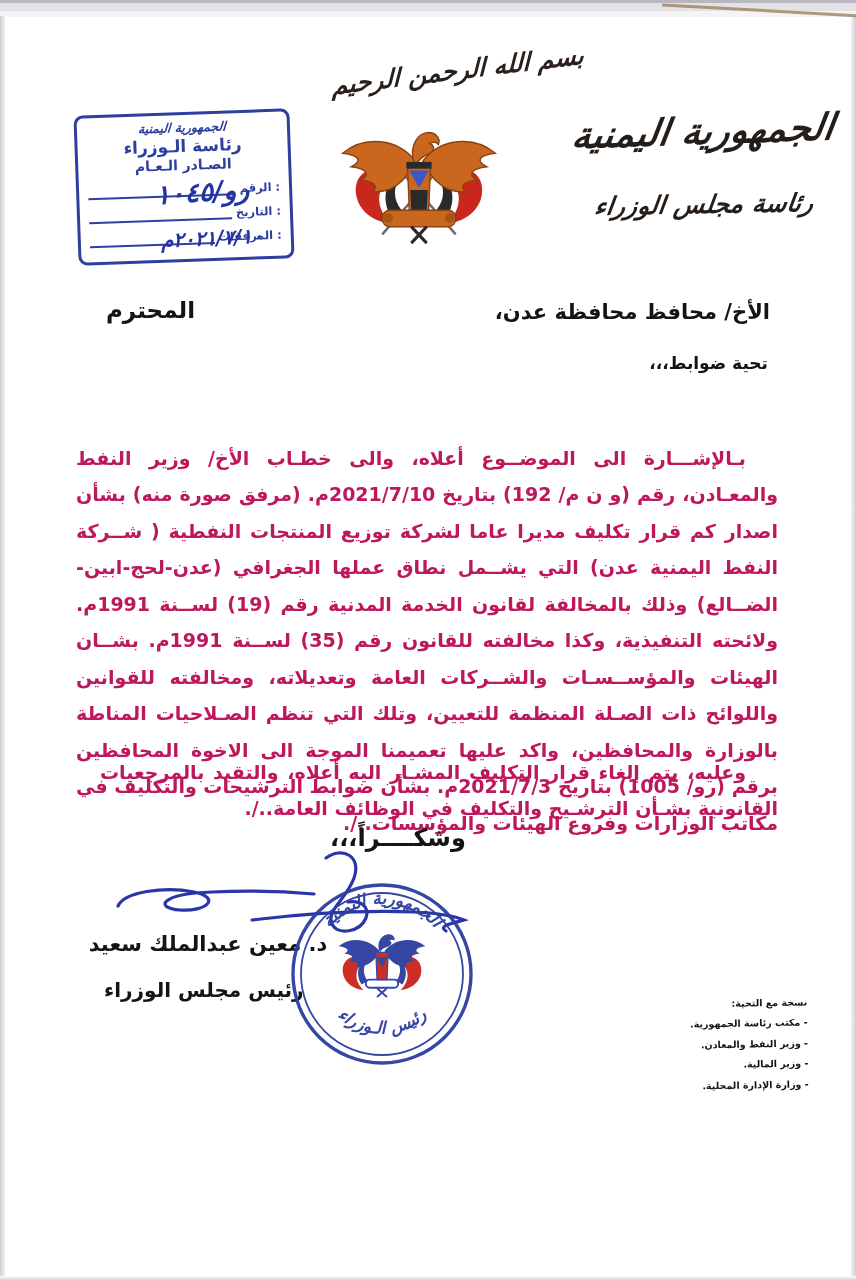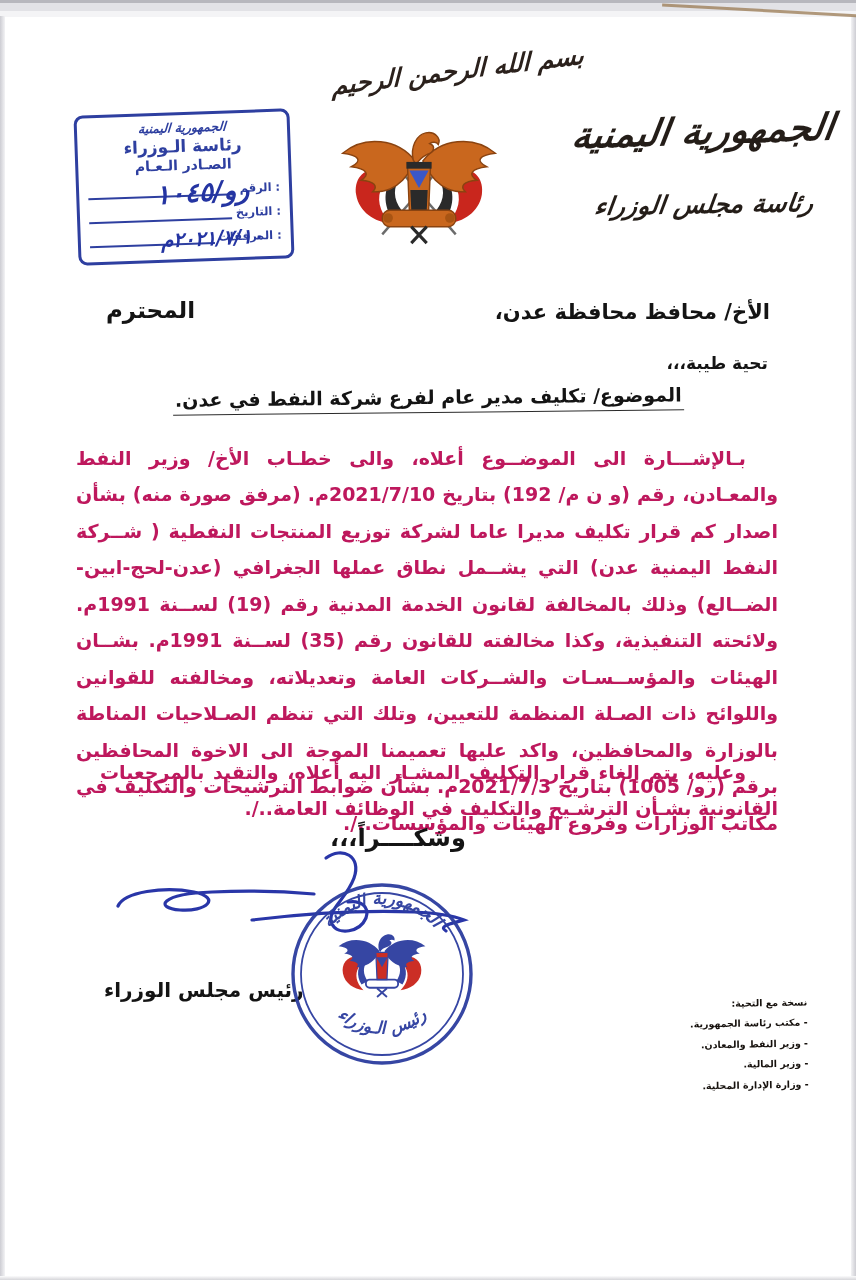--- a/index.html
+++ b/index.html
@@ -126,37 +126,35 @@
     <circle cx="58" cy="101" r="5" fill="#a85413"></circle>
     <circle cx="122" cy="101" r="5" fill="#a85413"></circle>
     <path d="M82,110 L98,127 M98,110 L82,127" stroke="#2a2a2a" stroke-width="3.2"></path>
   </svg>
 
   <div class="rep-title">الجمهورية اليمنية</div>
   <div class="council-title">رئاسة مجلس الوزراء</div>
 
   <div class="to-line">الأخ/ محافظ محافظة عدن،</div>
   <div class="honorific">المحترم</div>
-  <div class="greeting">تحية طيبة،،،</div>
+  <div class="greeting">تحية ضوابط،،،</div>
 
-  <div class="subject">
-    <span>الموضوع/ تكليف مدير عام لفرع شركة النفط في عدن.</span>
-  </div>
 
   <div class="body-p p1">بـالإشـــارة الى الموضــوع أعلاه، والى خطـاب الأخ/ وزير النفط والمعـادن، رقم (و ن م/ 192) بتاريخ 2021/7/10م. (مرفق صورة منه) بشأن اصدار كم قرار تكليف مديرا عاما لشركة توزيع المنتجات النفطية ( شــركة النفط اليمنية عدن) التي يشــمل نطاق عملها الجغرافي (عدن-لحج-ابين-الضــالع) وذلك بالمخالفة لقانون الخدمة المدنية رقم (19) لســنة 1991م. ولائحته التنفيذية، وكذا مخالفته للقانون رقم (35) لســنة 1991م. بشــان الهيئات والمؤســسـات والشــركات العامة وتعديلاته، ومخالفته للقوانين واللوائح ذات الصـلة المنظمة للتعيين، وتلك التي تنظم الصـلاحيات المناطة بالوزارة والمحافظين، واكد عليها تعميمنا الموجة الى الاخوة المحافظين برقم (رو/ 1005) بتاريخ 2021/7/3م. بشأن ضوابط الترشيحات والتكليف في مكاتب الوزارات وفروع الهيئات والمؤسسات../.</div>
   <div class="body-p p2">وعليه، يتم إلغاء قرار التكليف المشـار اليه أعلاه، والتقيد بالمرجعيات القانونية بشـأن الترشـيح والتكليف في الوظائف العامة../.</div>
   <div class="closing">وشكــــراً،،،</div>
 
   <svg class="sig-svg" viewBox="0 0 392 98" aria-hidden="true">
     <g fill="none" stroke="#2936a8" stroke-width="3.2" stroke-linecap="round">
       <path d="M16,62 C22,48 62,42 92,48 C120,54 104,68 78,66 C52,64 58,50 110,48 C150,46 190,48 212,50"></path>
       <path d="M224,14 C240,2 260,12 252,34 C244,56 224,66 230,80 C236,92 258,88 264,74 C268,62 258,56 246,58"></path>
       <path d="M150,76 C200,70 260,66 312,68 C336,69 352,72 362,76 C348,80 336,82 344,87"></path>
     </g>
   </svg>
+  <div class="sig-name">د. معين عبدالملك سعيد</div>
   <div class="sig-title">رئيس مجلس الوزراء</div>
 
   <svg class="roundstamp" viewBox="0 0 192 192" aria-hidden="true">
     <defs>
       <path id="arcTop" d="M 26,96 A 70,70 0 1 1 166,96"></path>
       <path id="arcBottom" d="M 30,104 A 68,68 0 0 0 162,104"></path>
     </defs>
     <circle cx="96" cy="96" r="89" fill="none" stroke="#2e3fa0" stroke-width="3.4"></circle>
     <circle cx="96" cy="96" r="81" fill="none" stroke="#2e3fa0" stroke-width="1.8"></circle>
     <text font-family="DejaVu Sans, sans-serif" font-size="17" font-weight="bold" font-style="italic" fill="#2e3fa0">

